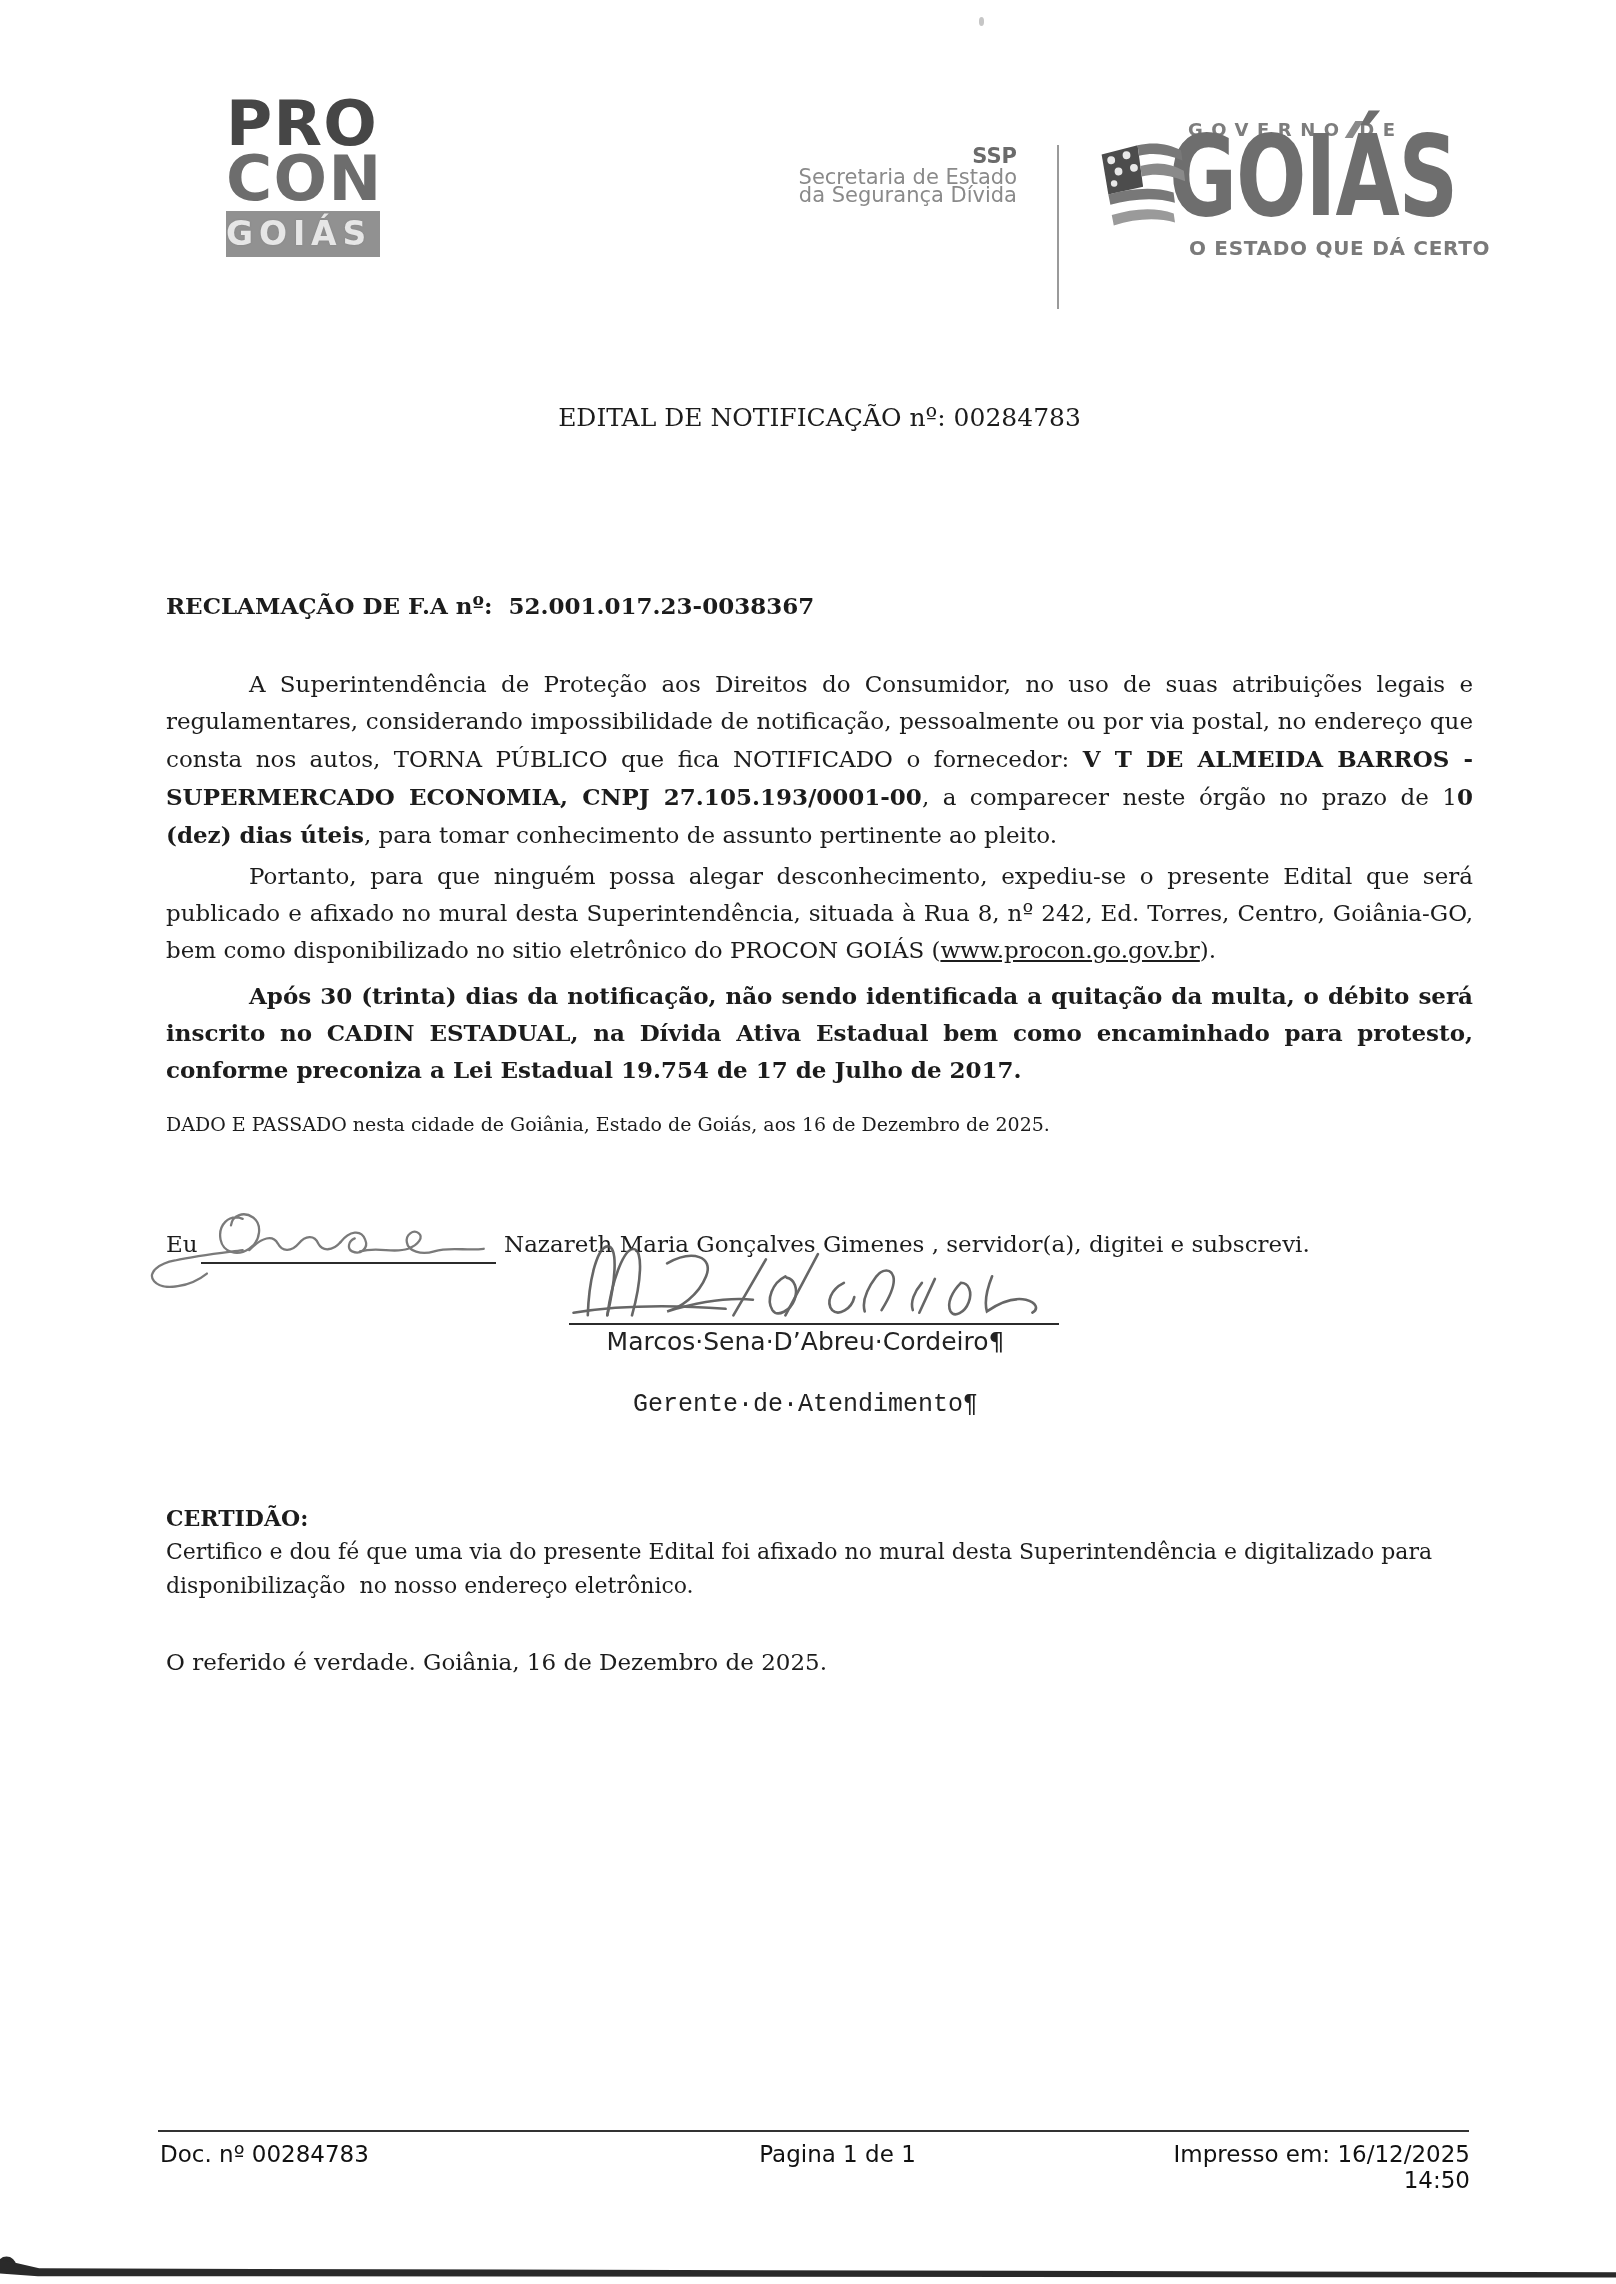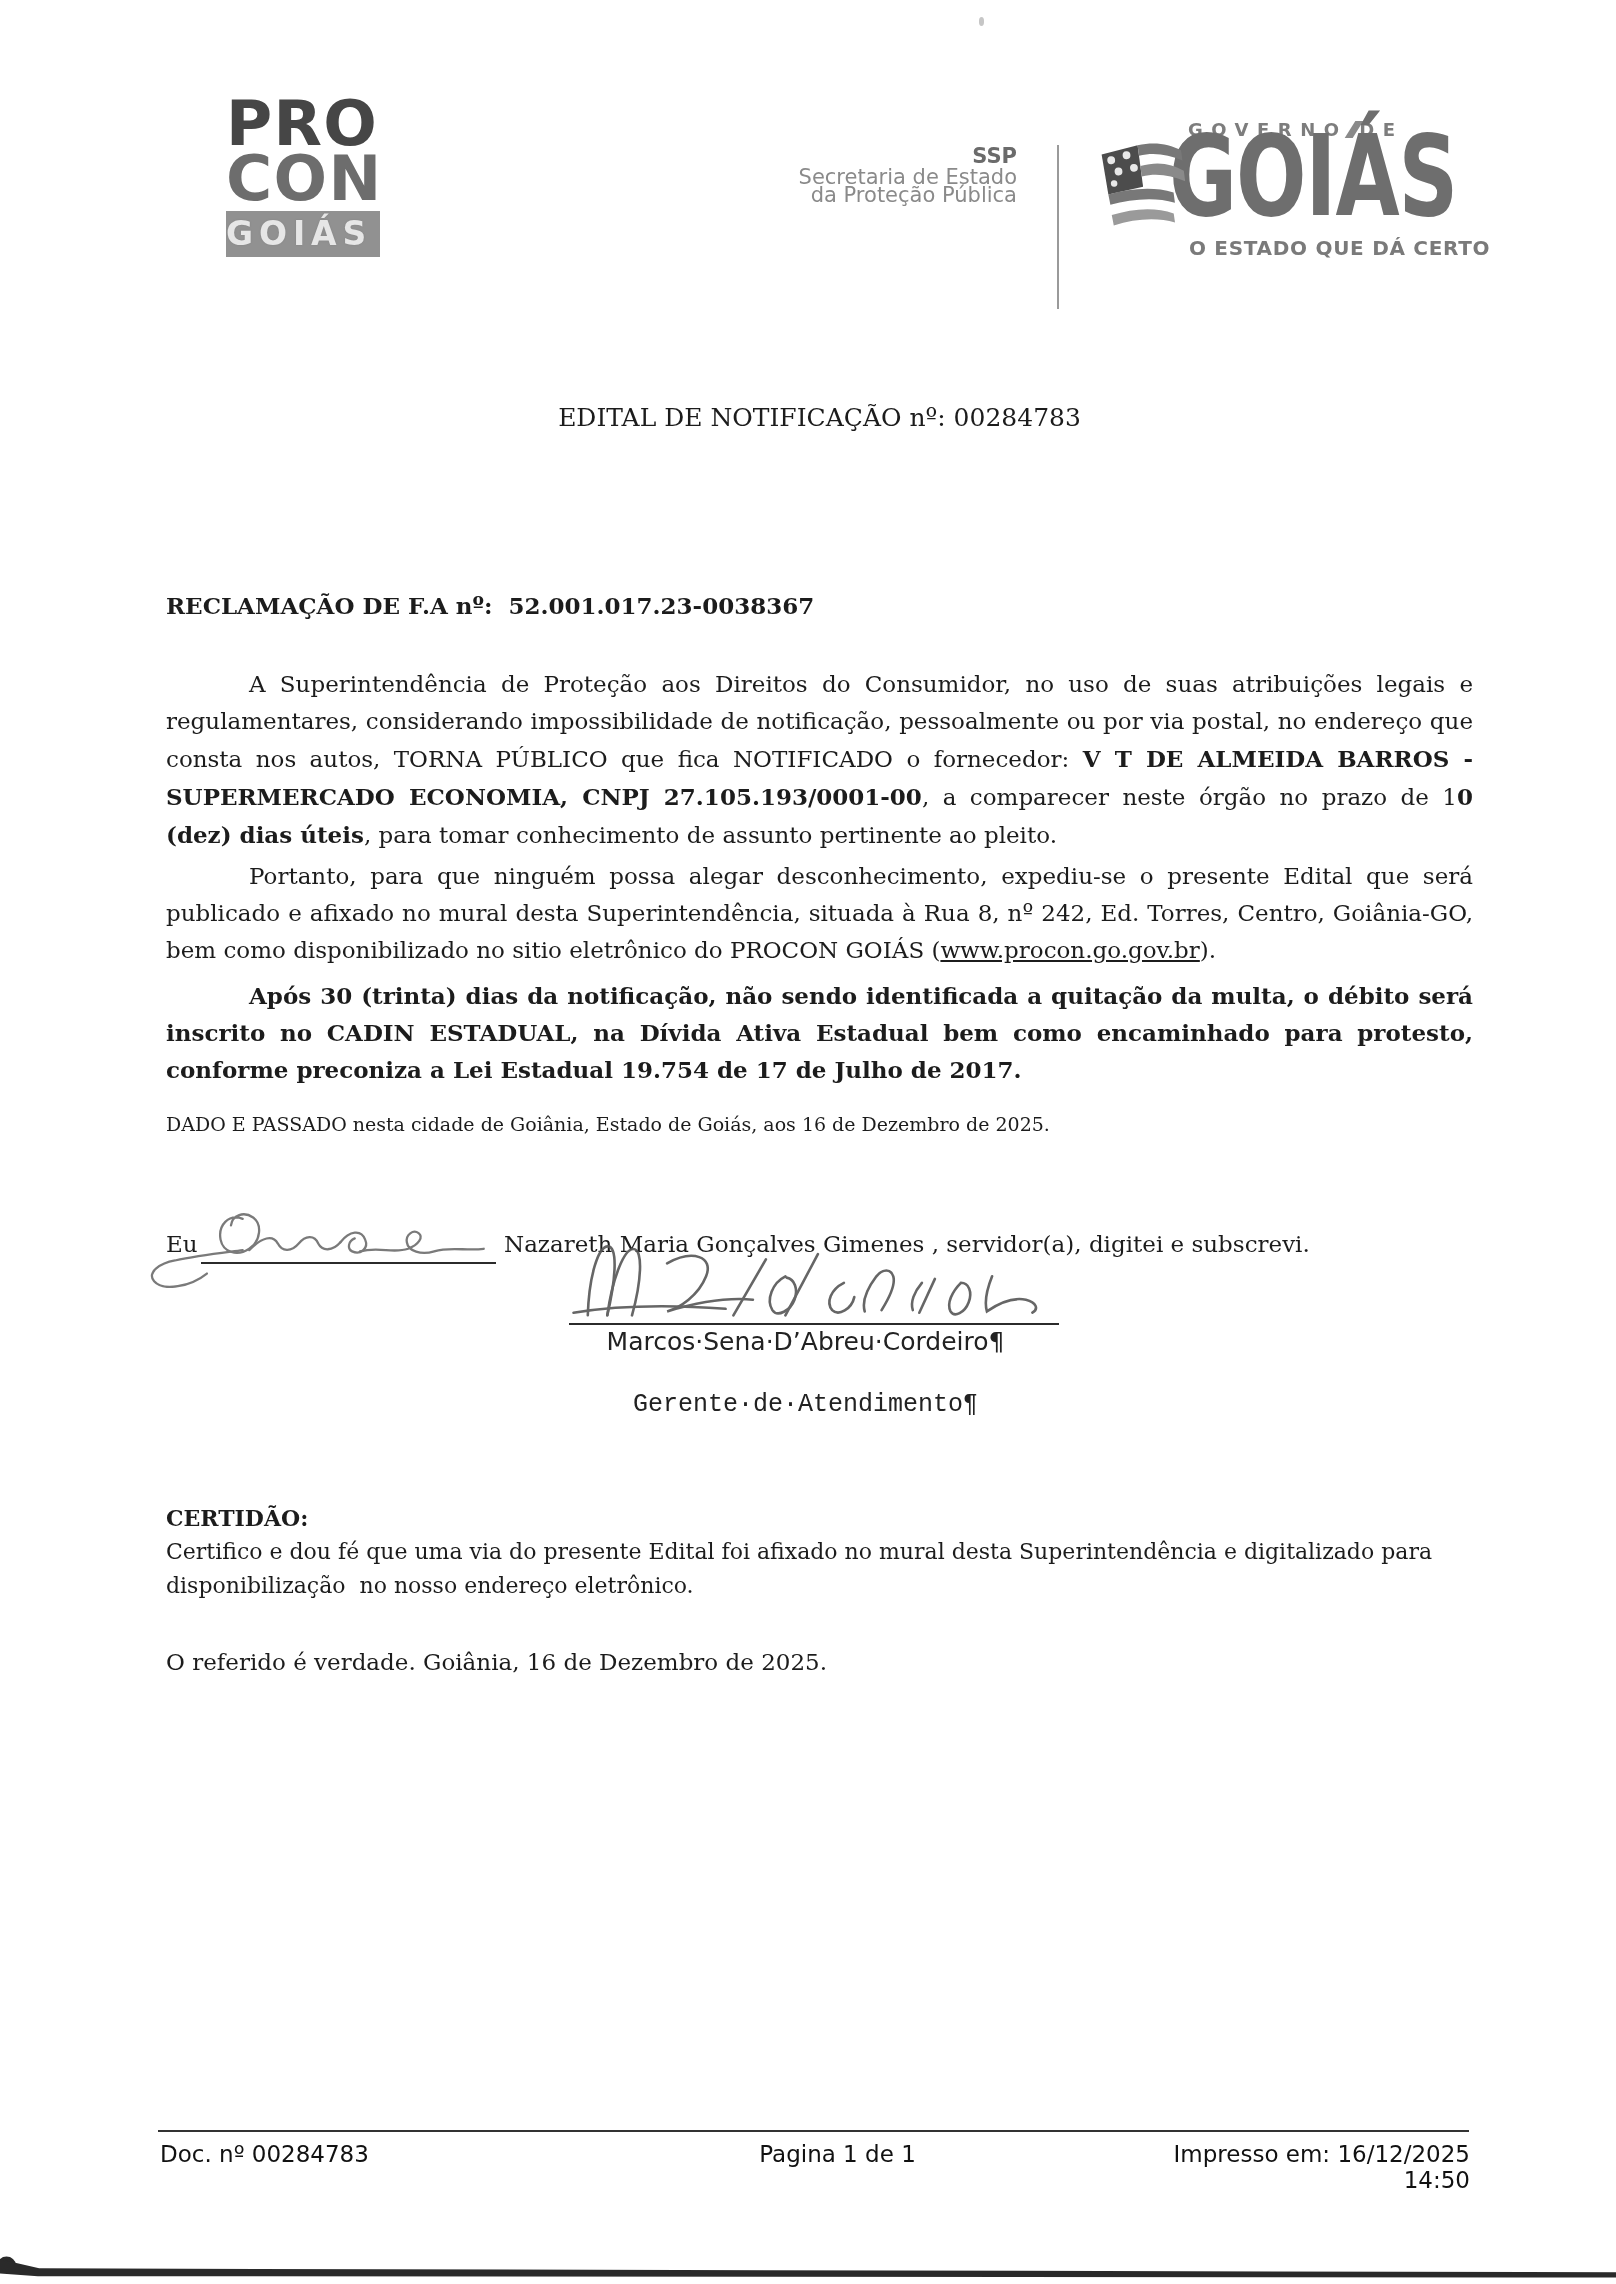--- a/index.html
+++ b/index.html
@@ -72,21 +72,21 @@
 
   <div class="procon">
     <div class="l1">PRO</div>
     <div class="l2">CON</div>
     <div class="box">GOIÁS</div>
   </div>
 
   <div class="ssp">
     <span class="t">SSP</span>
     <span>Secretaria de Estado</span><br>
-    <span>da Proteção Pública</span>
+    <span>da Segurança Dívida</span>
   </div>
 
   <div class="vdiv"></div>
 
   <div class="govlogo">
     <div class="gov-top">
       <span>GOVERNO</span>
       <span class="pennant"></span>
       <span>DE</span>
     </div>

